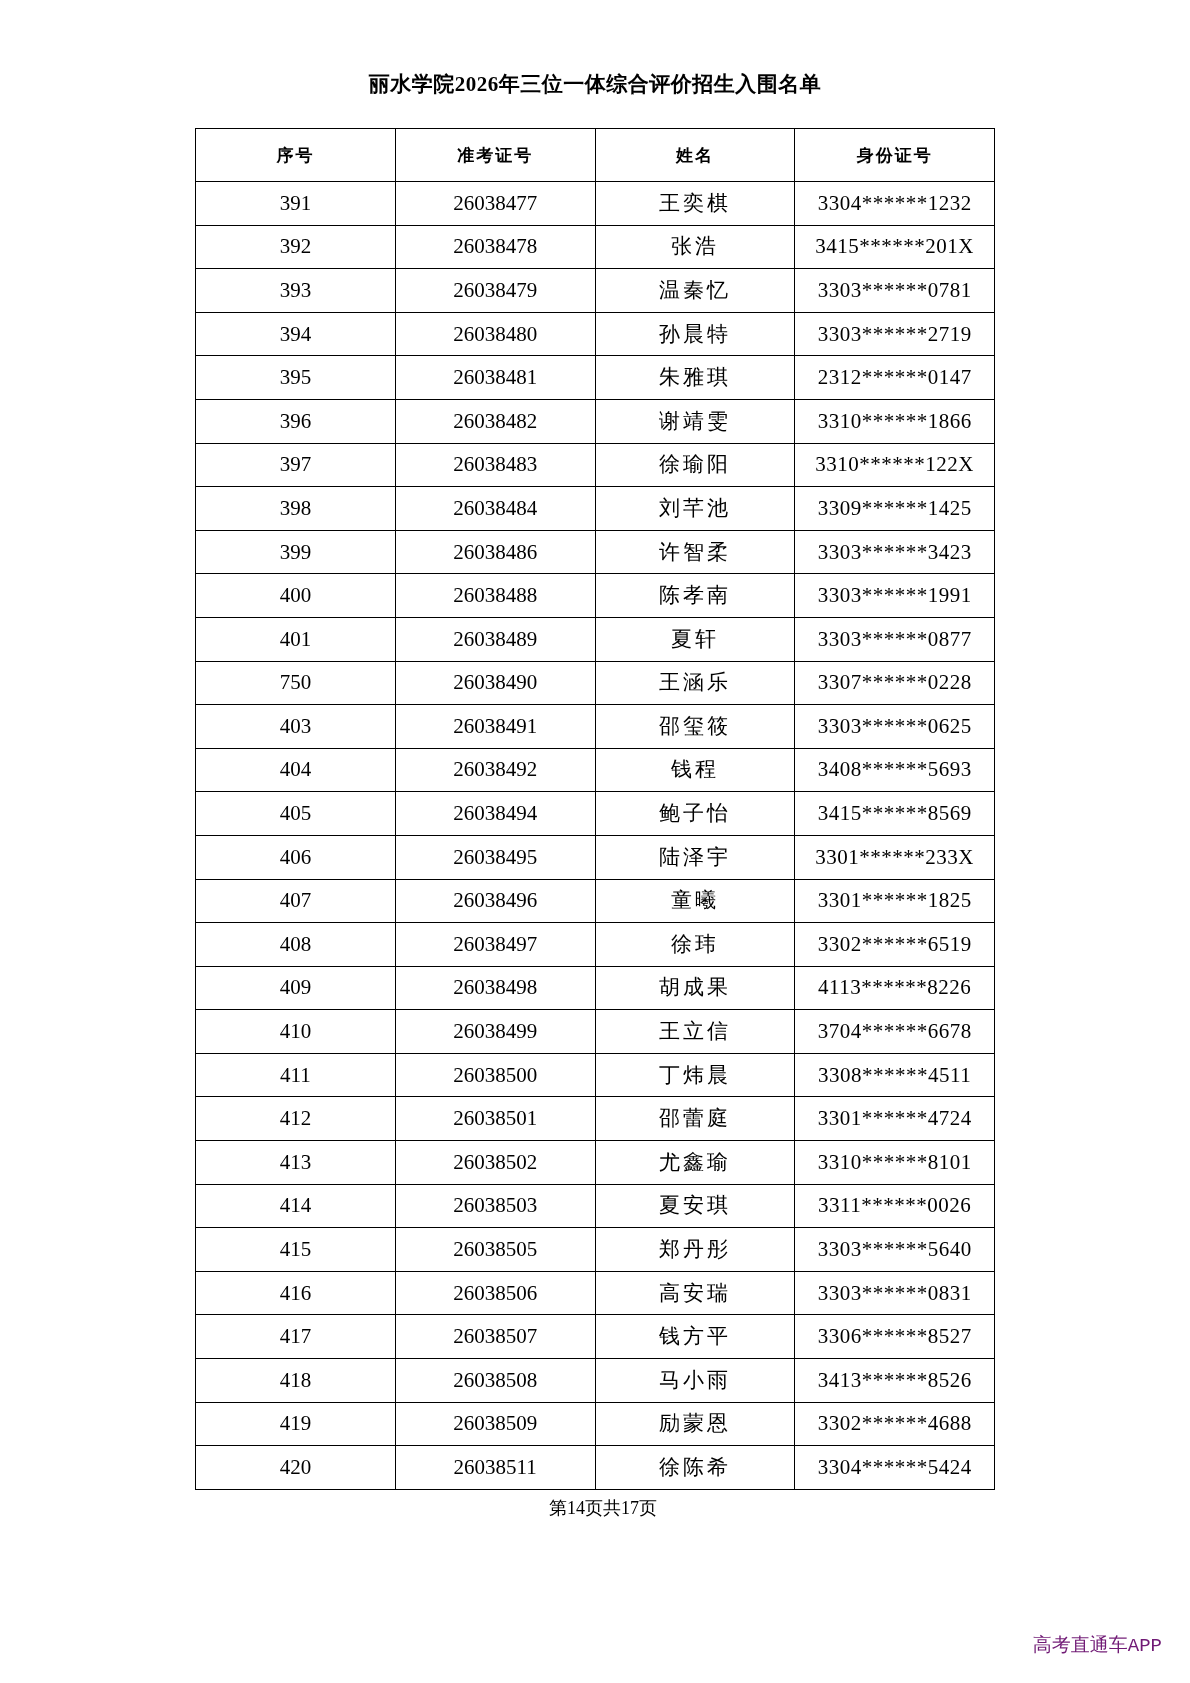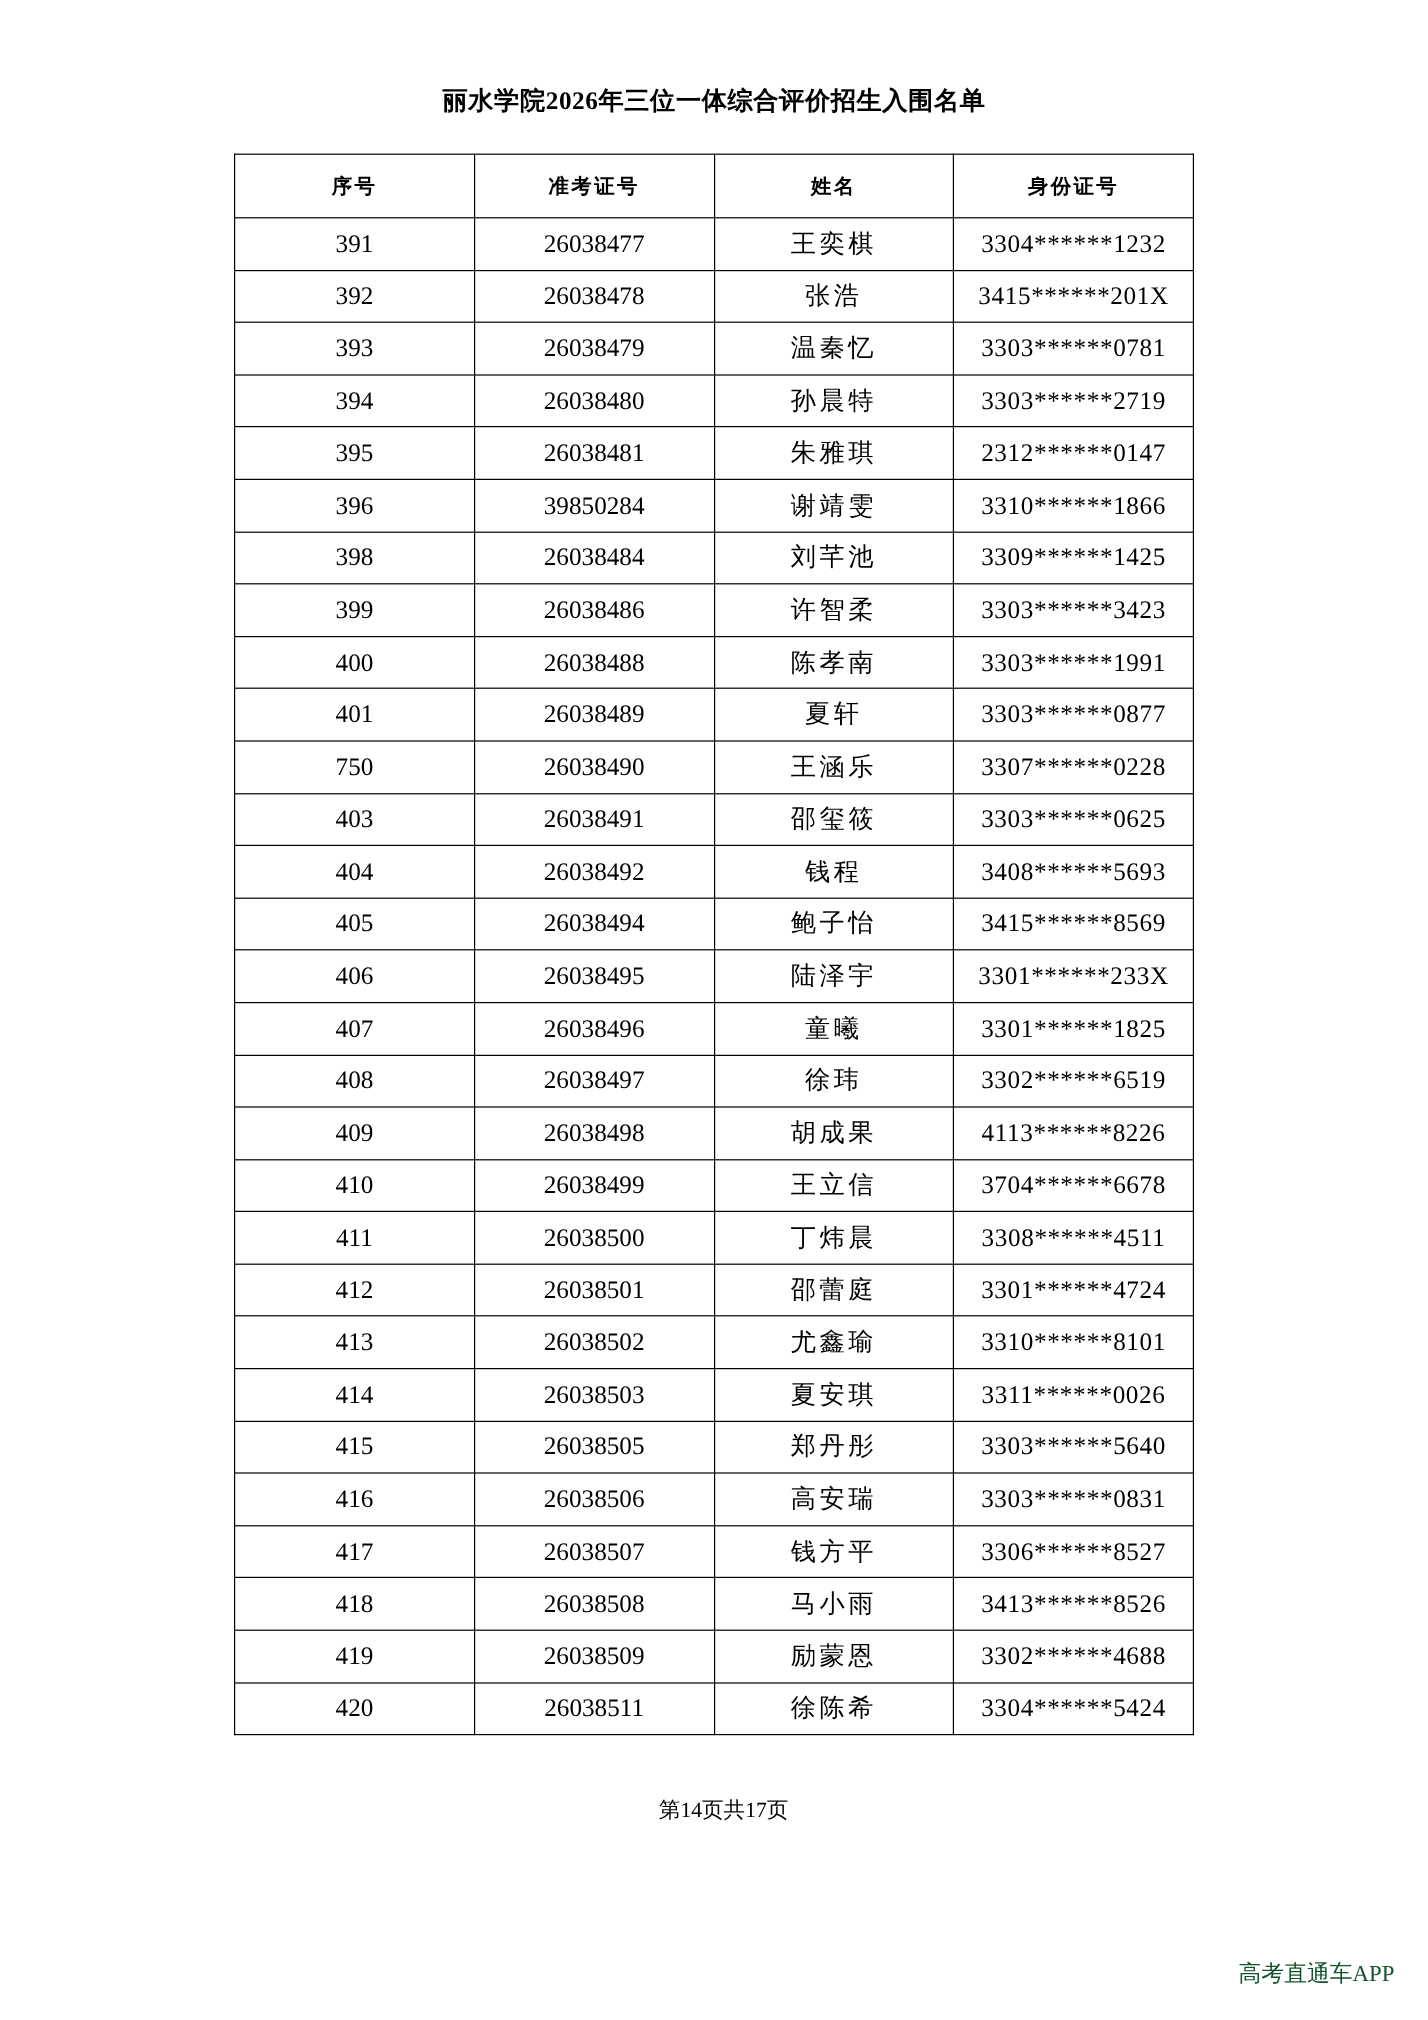--- a/index.html
+++ b/index.html
@@ -67,22 +67,22 @@
     top: 1496px;
     text-align: center;
     font-size: 18px;
     font-family: "Liberation Serif", "DejaVu Serif", serif;
   }
   .watermark {
     position: absolute;
     right: 28px;
     top: 1632px;
     font-size: 19px;
-    color: #14532d;
-    font-family: Liberation Serif, serif;
+    color: #701a75;
+    font-family: Liberation Mono, monospace;
   }
 </style>
 </head>
 <body>
 
 <div class="page">
 
   <div class="doc-title">丽水学院2026年三位一体综合评价招生入围名单</div>
 
   <div class="table-wrap">
@@ -121,23 +121,29 @@
             <td class="c-id">3303******2719</td>
           </tr>
           <tr>
             <td class="c-seq">395</td>
             <td class="c-exam">26038481</td>
             <td class="c-name">朱雅琪</td>
             <td class="c-id">2312******0147</td>
           </tr>
           <tr>
             <td class="c-seq">396</td>
-            <td class="c-exam">39850284</td>
+            <td class="c-exam">26038482</td>
             <td class="c-name">谢靖雯</td>
             <td class="c-id">3310******1866</td>
+          </tr>
+          <tr>
+            <td class="c-seq">397</td>
+            <td class="c-exam">26038483</td>
+            <td class="c-name">徐瑜阳</td>
+            <td class="c-id">3310******122X</td>
           </tr>
           <tr>
             <td class="c-seq">398</td>
             <td class="c-exam">26038484</td>
             <td class="c-name">刘芊池</td>
             <td class="c-id">3309******1425</td>
           </tr>
           <tr>
             <td class="c-seq">399</td>
             <td class="c-exam">26038486</td>

